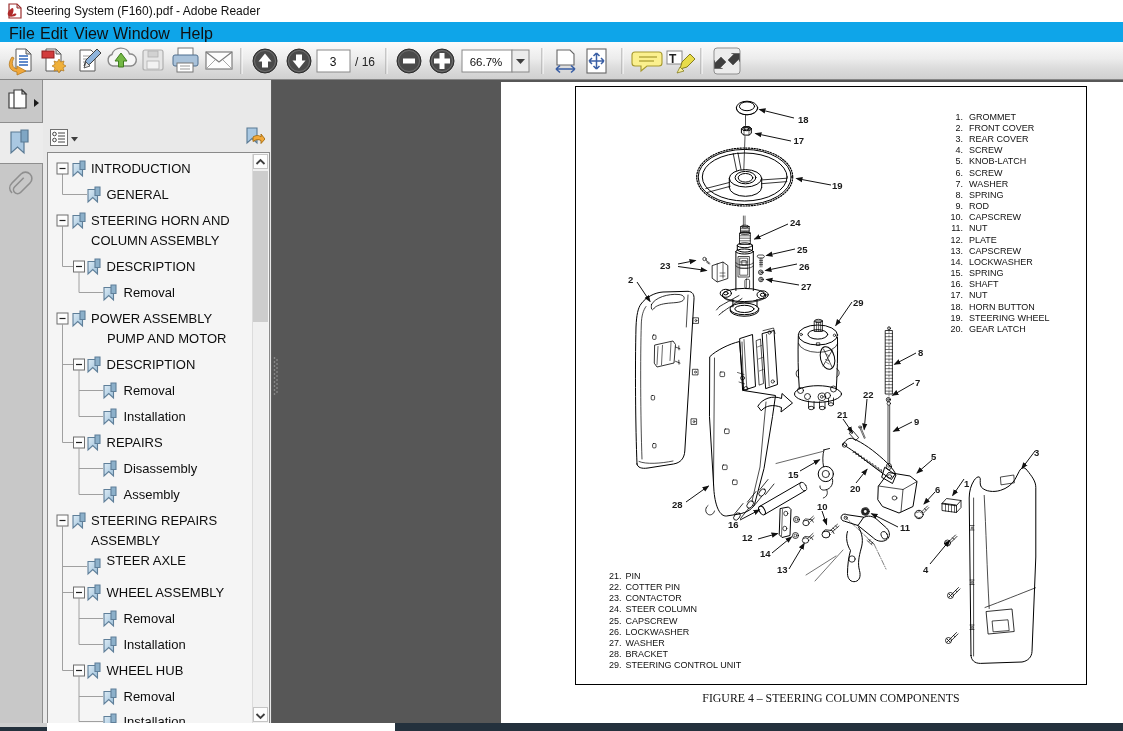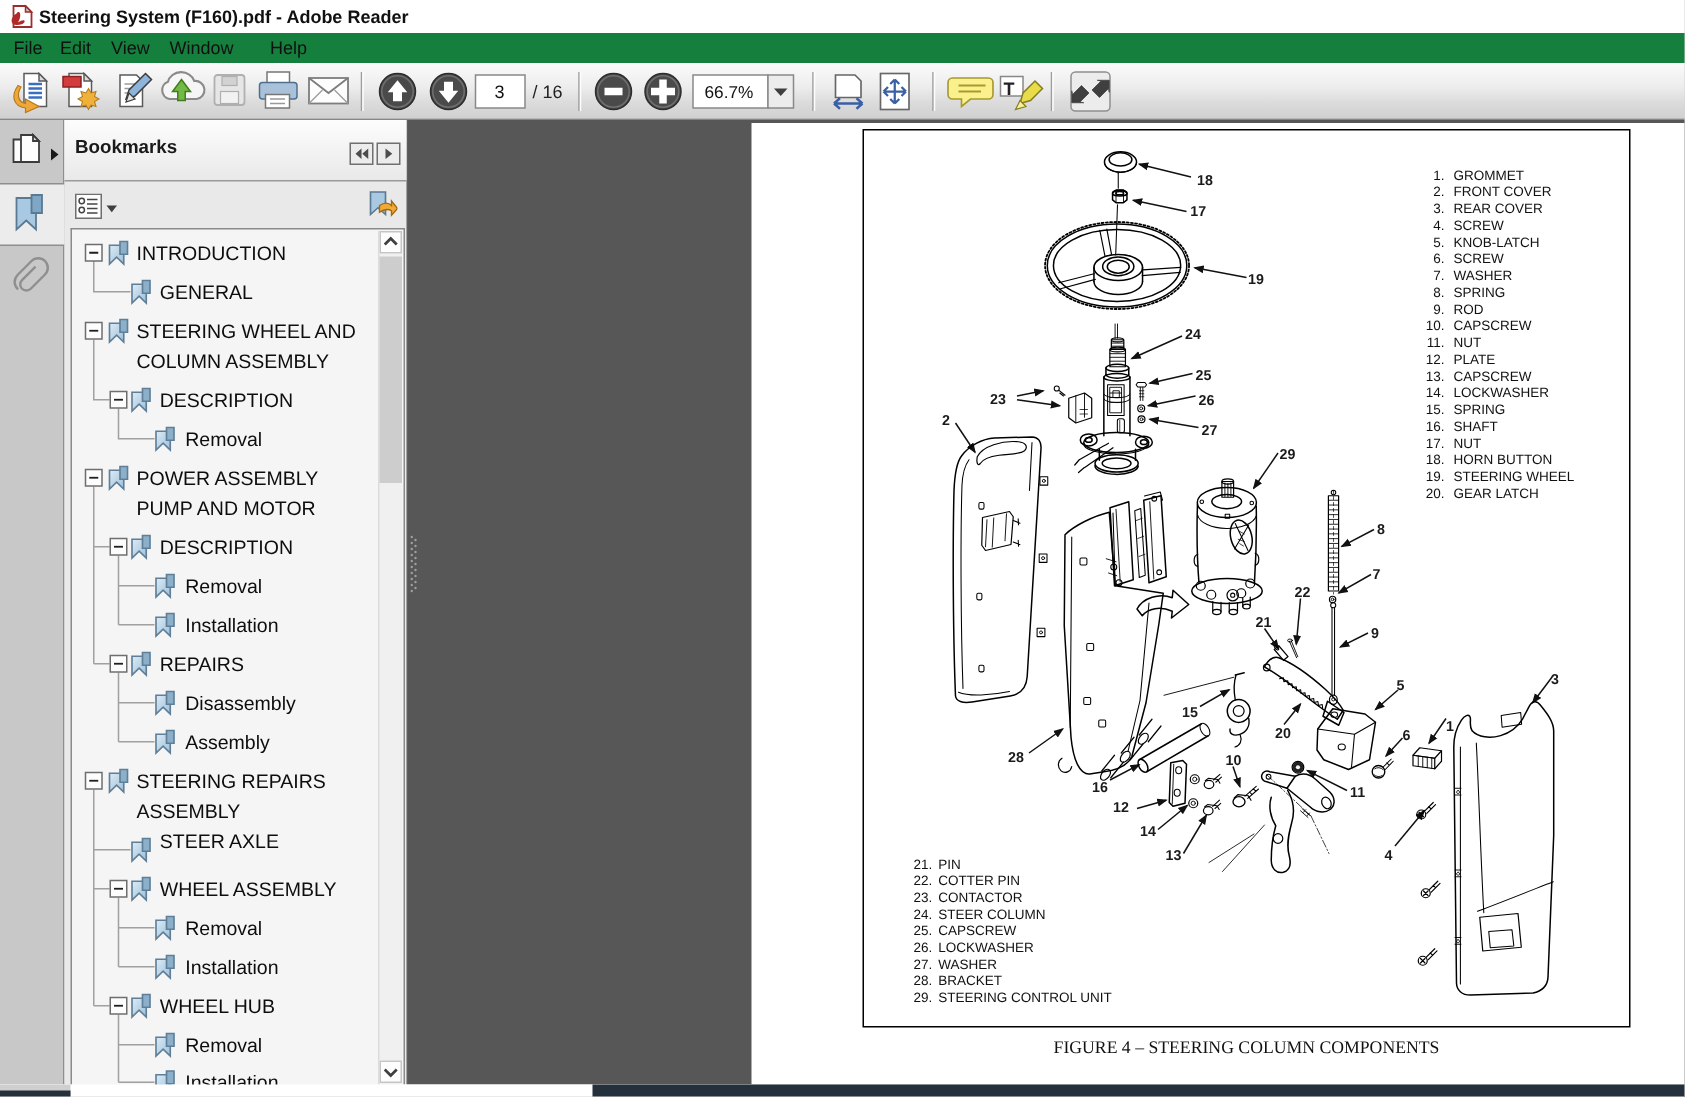--- a/index.html
+++ b/index.html
@@ -1,23 +1,23 @@
 <!DOCTYPE html>
 <html><head>
 <meta charset="utf-8">
 <style>
 * { margin:0; padding:0; box-sizing:border-box; }
 html,body { width:1123px; height:731px; overflow:hidden; font-family:"Liberation Sans", sans-serif; }
 #win { position:absolute; left:0; top:0; width:1123px; height:731px; background:#fff; }
 .abs { position:absolute; }
 
-#titlebar { position:absolute; left:0; top:0; width:1123px; height:22px; background:#fff;font-weight:bold; }
+#titlebar { position:absolute; left:0; top:0; width:1123px; height:22px; background:#fff; }
 #title-text { position:absolute; left:26px; top:4px; font-size:12px; color:#101010; }
 
-#menubar { position:absolute; left:0; top:22px; width:1123px; height:20px; background:#15803d; font-size:12px; color:#101010; }
+#menubar { position:absolute; left:0; top:22px; width:1123px; height:20px; background:#0ea5e9; font-size:16px; color:#101010; }
 .mitem { position:absolute; top:3px; }
 
 #toolbar { position:absolute; left:0; top:42px; width:1123px; height:38px; background:linear-gradient(#fbfbfb,#ececec 45%,#dcdcdc 70%,#d0d0d0); border-bottom:1px solid #868686; }
 
 #main { position:absolute; left:0; top:80px; width:1123px; height:643px; }
 #strip { position:absolute; left:0; top:0; width:43px; height:643px; background:#c8c8c8; border-right:1px solid #8e8e8e; }
 #striptab { position:absolute; left:0; top:42px; width:43px; height:42px; background:#ececec; border-top:1px solid #8e8e8e; border-bottom:1px solid #8e8e8e; }
 #panel { position:absolute; left:43px; top:0; width:229px; height:643px; background:#e9e9e9; border-right:1px solid #5f5f5f; }
 #phead { position:absolute; left:0; top:0; width:228px; height:41px; background:linear-gradient(#fdfdfd,#e9e9e9); border-bottom:1px solid #9a9a9a; }
 #phead b { position:absolute; left:7px; top:11px; font-size:12.5px; color:#1a1a1a; }
@@ -181,29 +181,20 @@
       <g>
         <path d="M11 52 h13 v21 l-6.5 -6 -6.5 6 z" fill="#a9c8e2" stroke="#5a7a94" stroke-width="1.2"></path>
         <path d="M21 50 h7 v12 h-7 z" fill="#7fa6c4" stroke="#5a7a94" stroke-width="1.2"></path>
       </g>
 
       <g fill="none" stroke="#8f8f8f" stroke-width="1.6">
         <path d="M12 113 c-3 -3 -3 -7 0 -10 l9 -9 c2.5 -2.5 6.5 -2.5 9 0 c2.5 2.5 2.5 6.5 0 9 l-9.5 9.5 c-1.6 1.6 -4.2 1.6 -5.8 0 c-1.6 -1.6 -1.6 -4.2 0 -5.8 l9 -9"></path>
       </g>
     </svg>
     <div id="panel">
-      <div id="phead">
-          <b>Bookmarks</b>
-        <div class="hbtn" style="left:190px"><svg width="14" height="13">
-              <path d="M7 3 l-4 3.5 4 3.5 z M11.5 3 l-4 3.5 4 3.5 z" fill="#4d4d4d"></path>
-            </svg></div>
-        <div class="hbtn" style="left:208px"><svg width="14" height="13">
-              <path d="M5 3 l4.5 3.5 -4.5 3.5 z" fill="#4d4d4d"></path>
-            </svg></div>
-      </div>
       <div id="popts">
         <svg class="abs" style="left:7px;top:49px" width="32" height="18" viewBox="0 0 32 18">
           <rect x="0.5" y="0.5" width="17" height="16" fill="#fdfdfd" stroke="#6f6f6f"></rect>
           <circle cx="4.5" cy="5" r="1.8" fill="none" stroke="#444" stroke-width="1"></circle>
           <circle cx="4.5" cy="11" r="1.8" fill="none" stroke="#444" stroke-width="1"></circle>
           <path d="M8 4 h7 M8 7 h7 M8 10 h7 M8 13 h7" stroke="#444" stroke-width="1"></path>
           <path d="M21 8 h7 l-3.5 4.5 z" fill="#3f3f3f"></path>
         </svg>
         <svg class="abs" style="left:202px;top:47px" width="20" height="20" viewBox="0 0 20 20">
           <path d="M2 1 h10 v15 l-5 -4.5 -5 4.5 z" fill="#a9c8e2" stroke="#5a7a94" stroke-width="1.1"></path>
@@ -264,26 +255,26 @@
             <use href="#bmk" x="39" y="431"></use>
           <use href="#bmk" x="55" y="457"></use>
           <use href="#bmk" x="55" y="483"></use>
           <use href="#mbox" x="25" y="511.5"></use>
             <use href="#bmk" x="39" y="509"></use>
           <use href="#bmk" x="55" y="535"></use>
           <use href="#bmk" x="55" y="560"></use>
         </svg>
         <div class="trow" style="left:43px;top:7.5px">INTRODUCTION</div>
         <div class="trow" style="left:58.5px;top:33.5px">GENERAL</div>
-        <div class="trow" style="left:43px;top:59.5px">STEERING WHEEL AND</div>
+        <div class="trow" style="left:43px;top:59.5px">STEERING HORN AND</div>
         <div class="trow" style="left:43px;top:79.5px">COLUMN ASSEMBLY</div>
         <div class="trow" style="left:58.5px;top:105.5px">DESCRIPTION</div>
         <div class="trow" style="left:75.5px;top:131.5px">Removal</div>
         <div class="trow" style="left:43px;top:157.5px">POWER ASSEMBLY</div>
-        <div class="trow" style="left:43px;top:177.5px">PUMP AND MOTOR</div>
+        <div class="trow" style="left:59px;top:177.5px">PUMP AND MOTOR</div>
         <div class="trow" style="left:58.5px;top:203.5px">DESCRIPTION</div>
         <div class="trow" style="left:75.5px;top:229.5px">Removal</div>
         <div class="trow" style="left:75.5px;top:255.5px">Installation</div>
         <div class="trow" style="left:58.5px;top:281.5px">REPAIRS</div>
         <div class="trow" style="left:75.5px;top:307.5px">Disassembly</div>
         <div class="trow" style="left:75.5px;top:333.5px">Assembly</div>
         <div class="trow" style="left:43px;top:359.5px">STEERING REPAIRS</div>
         <div class="trow" style="left:43px;top:379.5px">ASSEMBLY</div>
         <div class="trow" style="left:58.5px;top:400px">STEER AXLE</div>
         <div class="trow" style="left:58.5px;top:431.5px">WHEEL ASSEMBLY</div>

